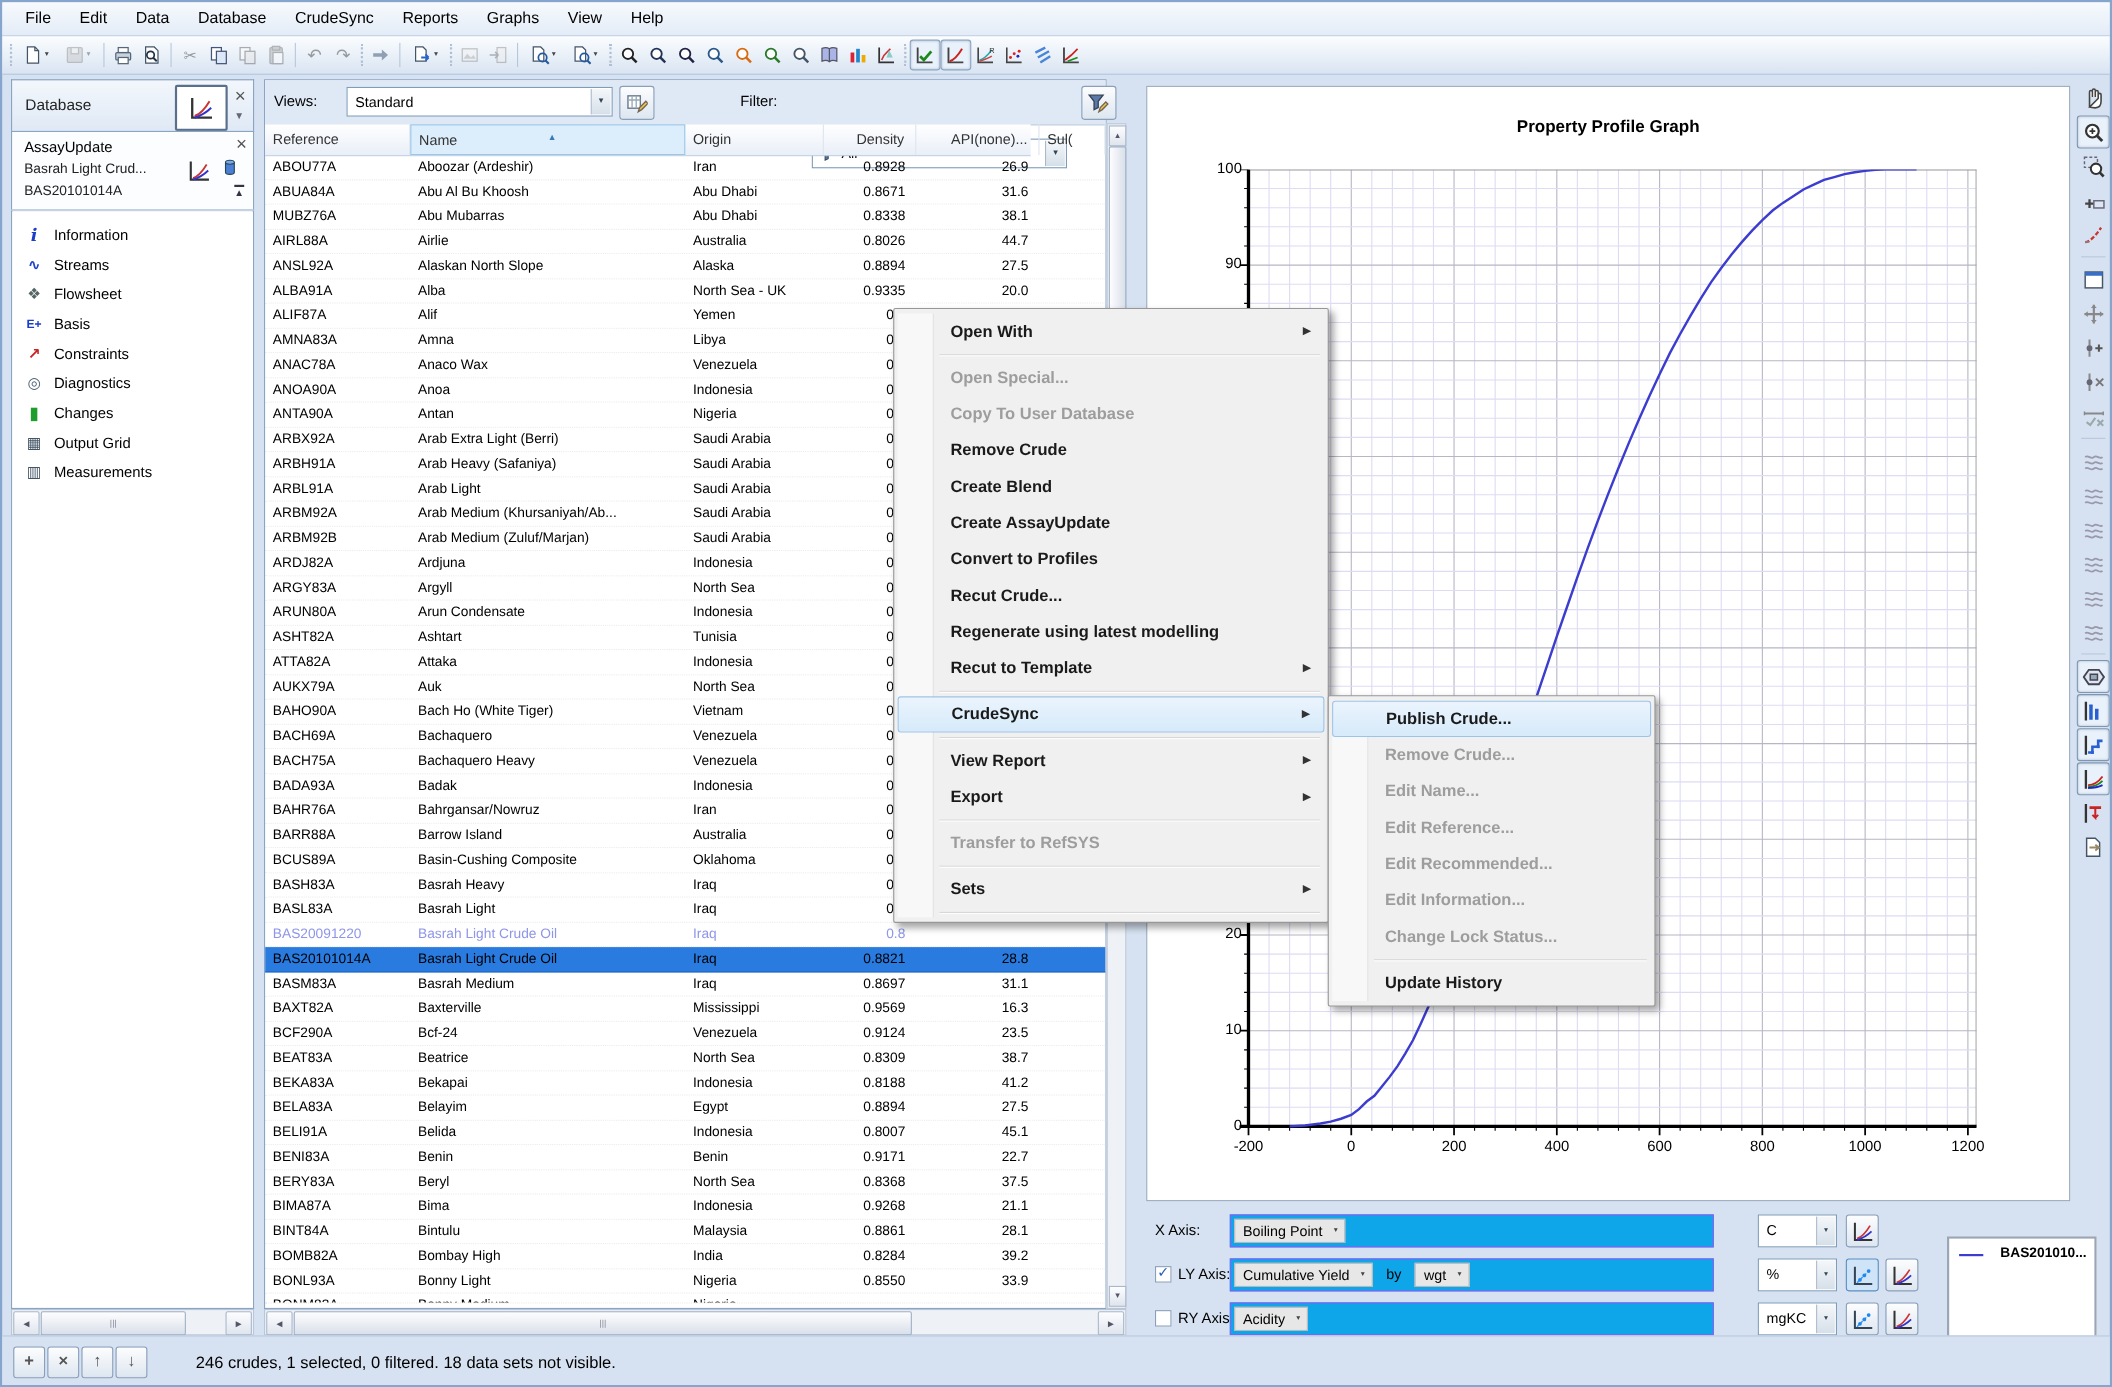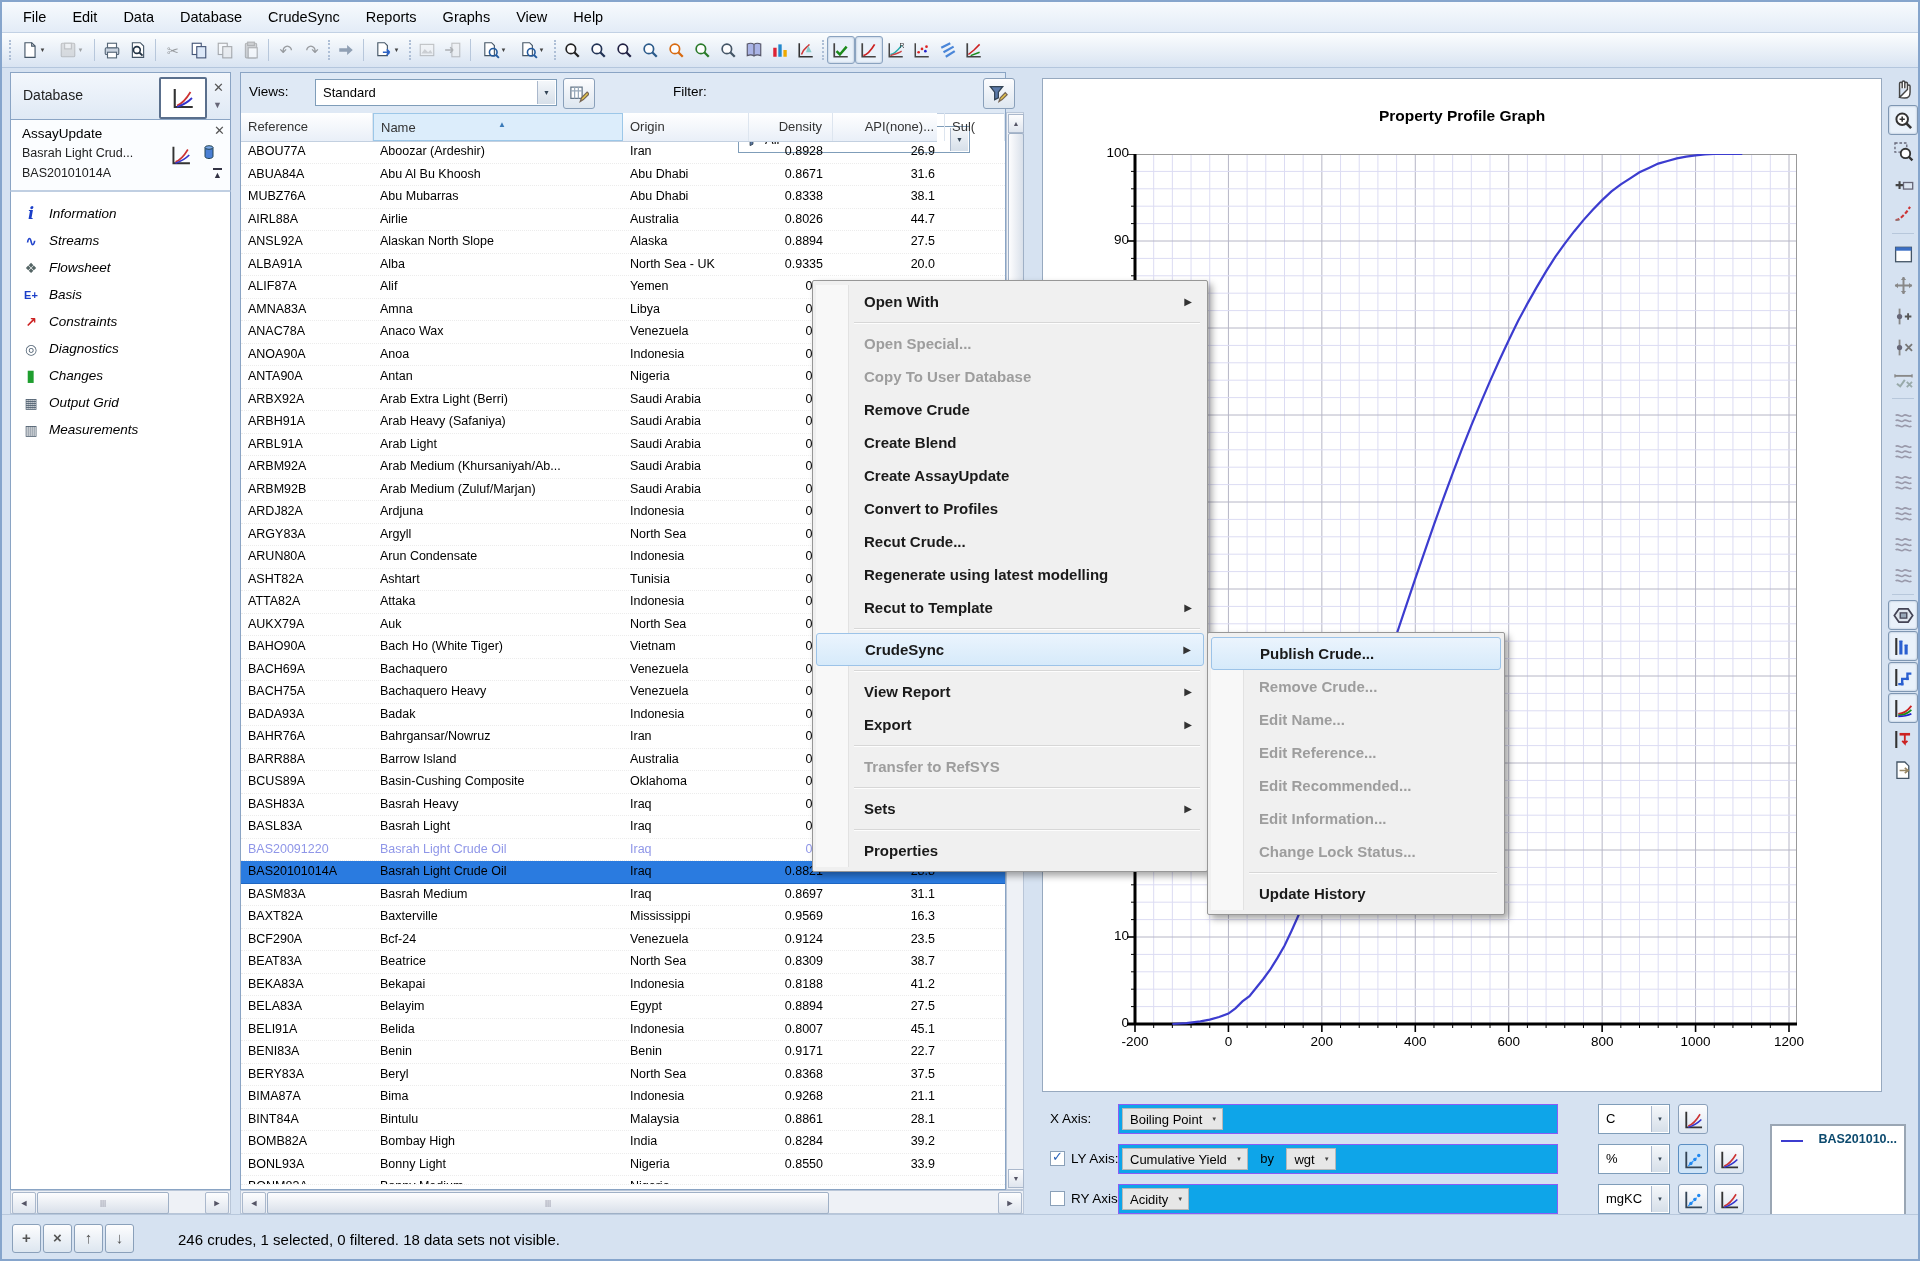--- a/index.html
+++ b/index.html
@@ -41,21 +41,21 @@
   .nav-ico{width:20px;height:18px;display:flex;align-items:center;justify-content:center;font-size:14px;margin-right:8px;}
   .nav-ico[data-icon="information"]::before{content:"i";font-family:"DejaVu Serif",serif;font-weight:bold;font-style:italic;color:#1a3ec8;font-size:16px;}
   .nav-ico[data-icon="streams"]::before{content:"∿";color:#2244cc;font-weight:bold;}
   .nav-ico[data-icon="flowsheet"]::before{content:"❖";color:#566;}
   .nav-ico[data-icon="basis"]::before{content:"E+";color:#1a3ec8;font-weight:bold;font-size:11px;}
   .nav-ico[data-icon="constraints"]::before{content:"↗";color:#c22;font-weight:bold;}
   .nav-ico[data-icon="diagnostics"]::before{content:"◎";color:#567;}
   .nav-ico[data-icon="changes"]::before{content:"▮";color:#1f9e2f;font-size:16px;}
   .nav-ico[data-icon="output-grid"]::before{content:"▦";color:#456;}
   .nav-ico[data-icon="measurements"]::before{content:"▥";color:#456;}
-  .nav-label{font-size:13.5px;font-style:italic;}
+  .nav-label{font-size:13.5px;}
   
   .hscroll{position:absolute;height:24px;background:#eef1f6;border:1px solid #b9c6d8;box-sizing:border-box;}
   .hs-btn{position:absolute;top:1px;width:22px;height:20px;background:linear-gradient(#fdfdfe,#dfe5ee);border:1px solid #aab8cc;border-radius:2px;font-size:9px;color:#556;text-align:center;line-height:20px;}
   .hs-thumb{position:absolute;top:1px;height:20px;background:linear-gradient(#fdfdfe,#d9e0ea);border:1px solid #9fb0c6;border-radius:2px;}
   .hs-thumb::after{content:"|||";position:absolute;left:50%;transform:translateX(-50%);font-size:8px;color:#889;line-height:20px;}
   .vscroll{position:absolute;left:1004px;top:110px;width:18px;height:1078px;background:#eef1f6;border:1px solid #b9c6d8;box-sizing:border-box;}
   .vs-btn{position:absolute;left:1px;width:14px;height:17px;background:linear-gradient(#fdfdfe,#dfe5ee);border:1px solid #aab8cc;font-size:7px;color:#556;text-align:center;line-height:17px;}
   .vs-thumb{position:absolute;left:1px;top:20px;width:14px;height:310px;background:linear-gradient(90deg,#fdfdfe,#d9e0ea);border:1px solid #9fb0c6;border-radius:2px;}
   .vs-thumb::after{content:"≡";position:absolute;top:50%;left:2px;margin-top:-7px;font-size:10px;color:#889;}
   
@@ -1453,21 +1453,21 @@
       </svg>
     </span>
   <span class="axbtn" style="left:1712px;top:1182px;">
       <svg>
         <use href="#i-minichart"></use>
       </svg>
     </span>
 
   <div class="legend">
     <span id="legend-dash" style="background: rgb(60, 60, 207);"></span>
-    <span class="legend-label" style="color: #0c4a6e; text-align: center;">BAS201010...</span>
+    <span class="legend-label" style="color: #000000; text-align: center;">BAS201010...</span>
   </div>
 
   <div class="rtoolbar" data-repeat="right_toolbar.items">
 
       <span class="rbtn" title="pan-hand">
         <svg>
           <use href="#i-hand"></use>
         </svg>
       </span>
 
@@ -1724,24 +1724,20 @@
       <div class="mi">
         <span>Sets</span>
         <span class="arrow show">▶</span>
       </div>
 
       <div class="mi sep">
         <span></span>
         
       </div>
 
-      <div class="mi">
-        <span>Properties</span>
-        
-      </div>
     </div>
 
   <div class="menu" id="sub" data-repeat="submenu.items">
 
       <div class="mi hl">
         <span>Publish Crude...</span>
         
       </div>
 
       <div class="mi disabled">

